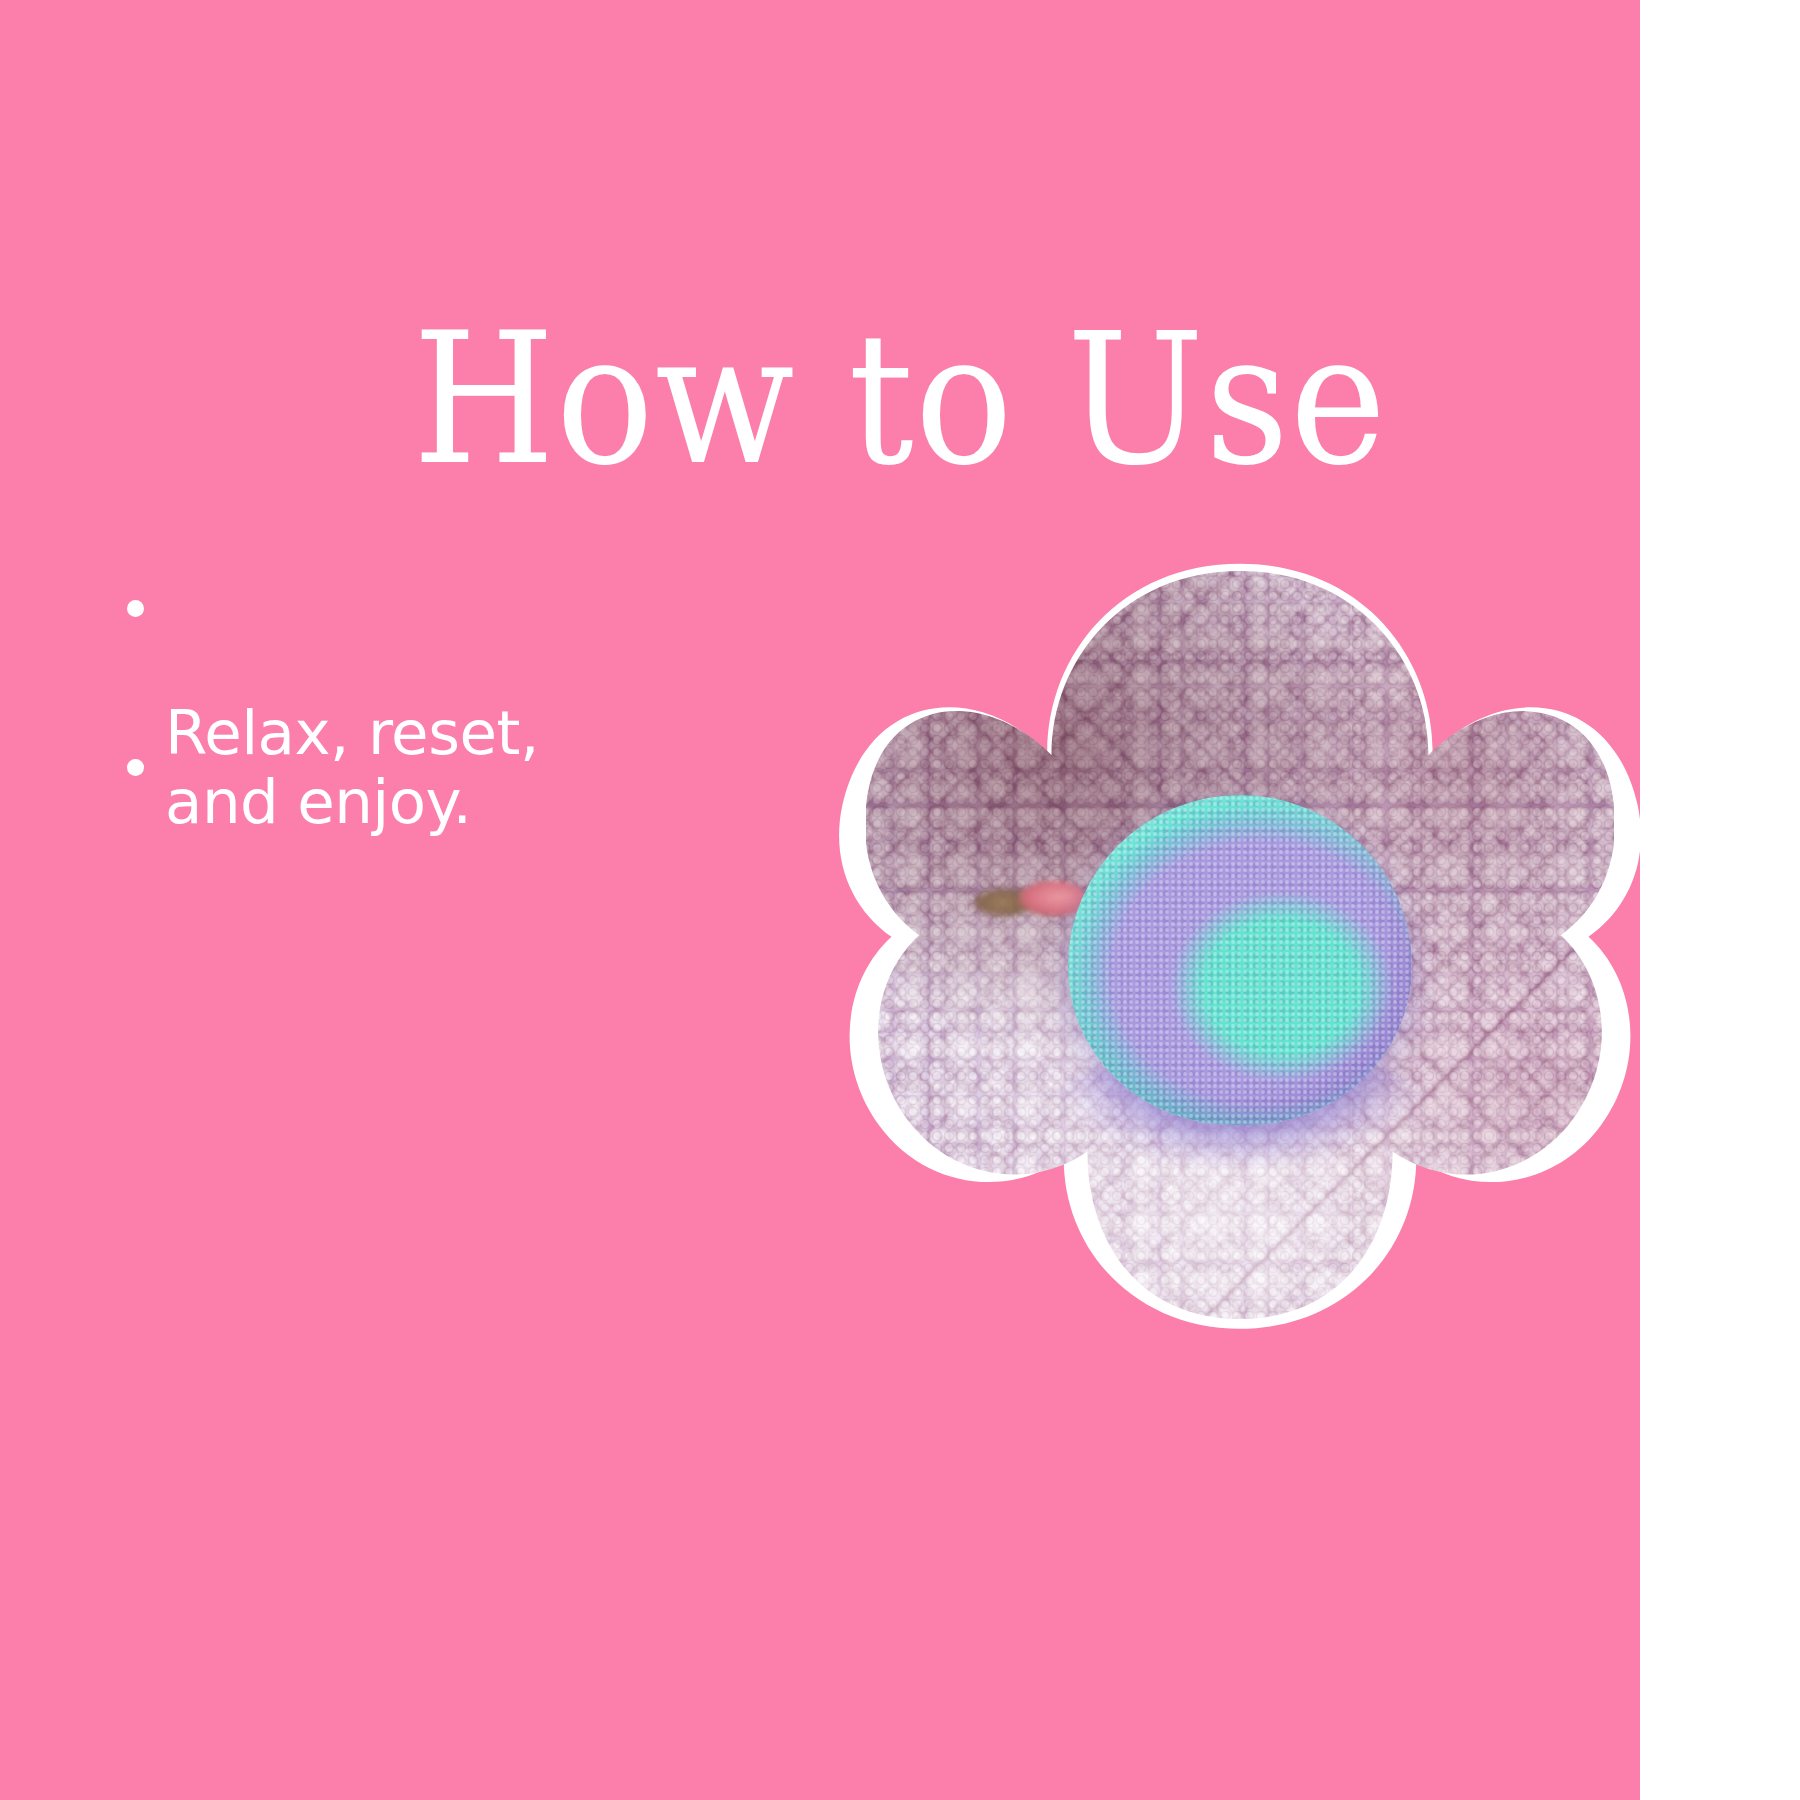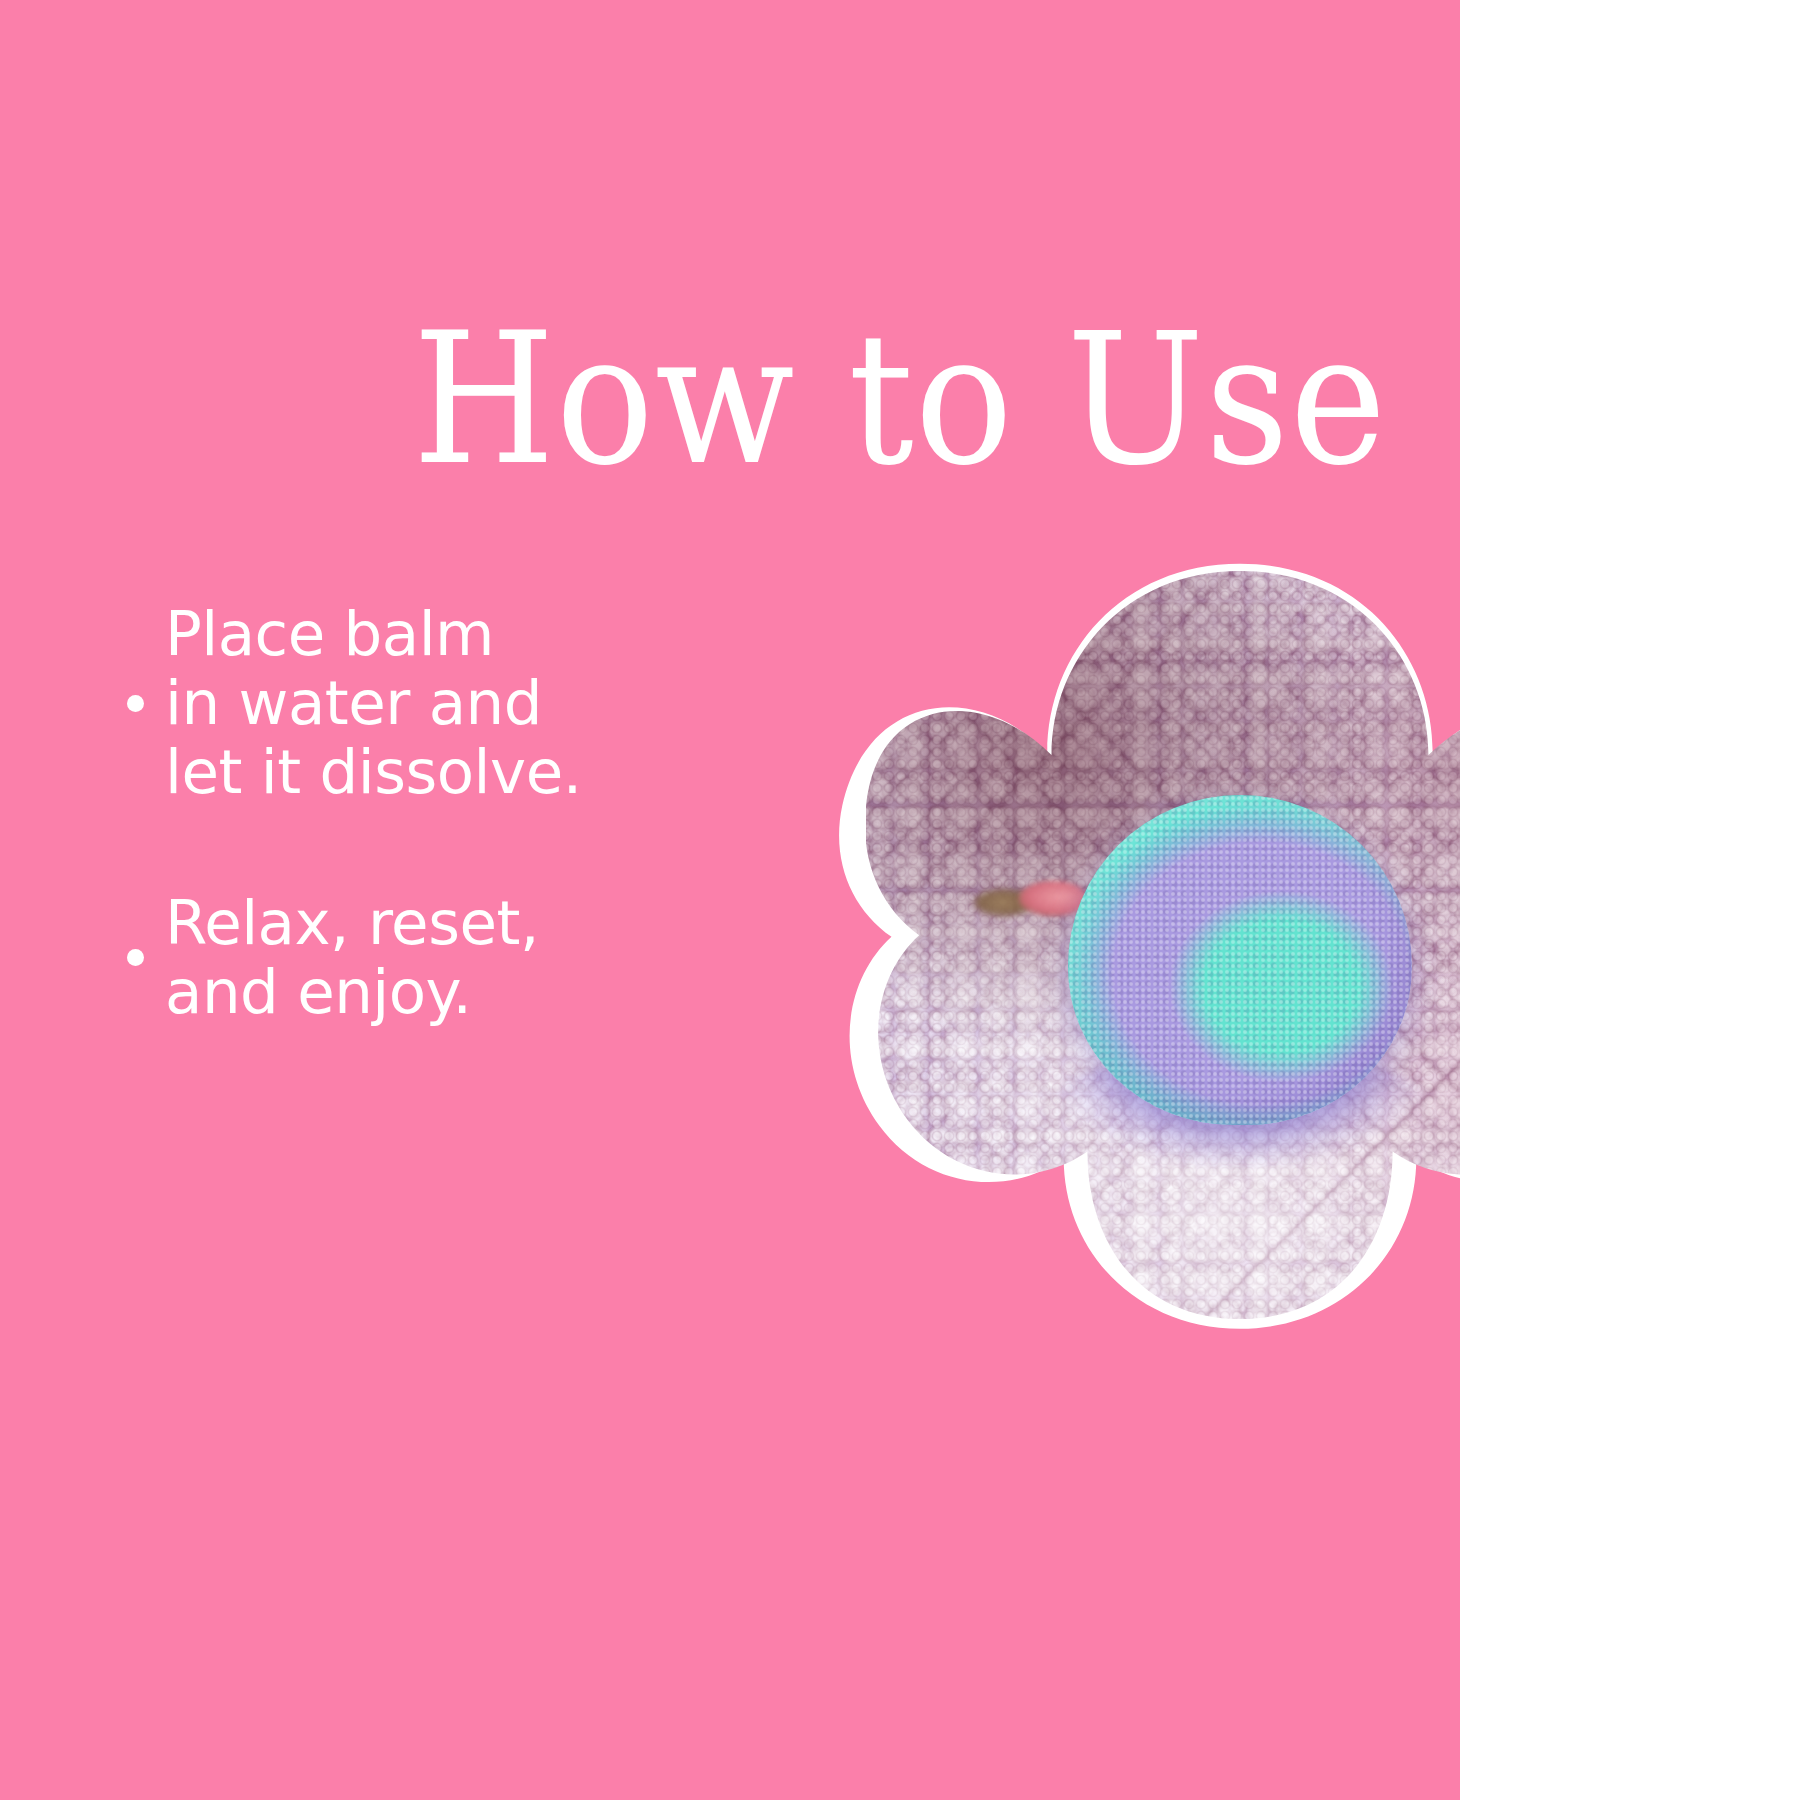--- a/index.html
+++ b/index.html
@@ -9,21 +9,21 @@
   }
   body {
     width: 1800px;
     height: 1800px;
     overflow: hidden;
     font-family: "Liberation Sans", sans-serif;
   }
 
   #poster {
     position: relative;
-    width: 1460px;
+    width: 1640px;
     height: 1800px;
     background: #fb7faa;
     overflow: hidden;
   }
 
   
   .poster-title {
     position: absolute;
     top: 198px;
     left: 0;
@@ -286,23 +286,20 @@
   </svg>
 
   <h1 class="poster-title">How to Use</h1>
 
   <ul class="steps" style="list-style:none;margin:0;padding:0;">
 
     <li class="step">
       <span class="step-bullet">
           <span class="dot"></span>
         </span>
-      <span class="step-text">Place balm
-in water and
-let it dissolve.</span>
     </li>
 
     <li class="step">
       <span class="step-bullet">
           <span class="dot"></span>
         </span>
       <span class="step-text">Relax, reset,
 and enjoy.</span>
     </li>
 

